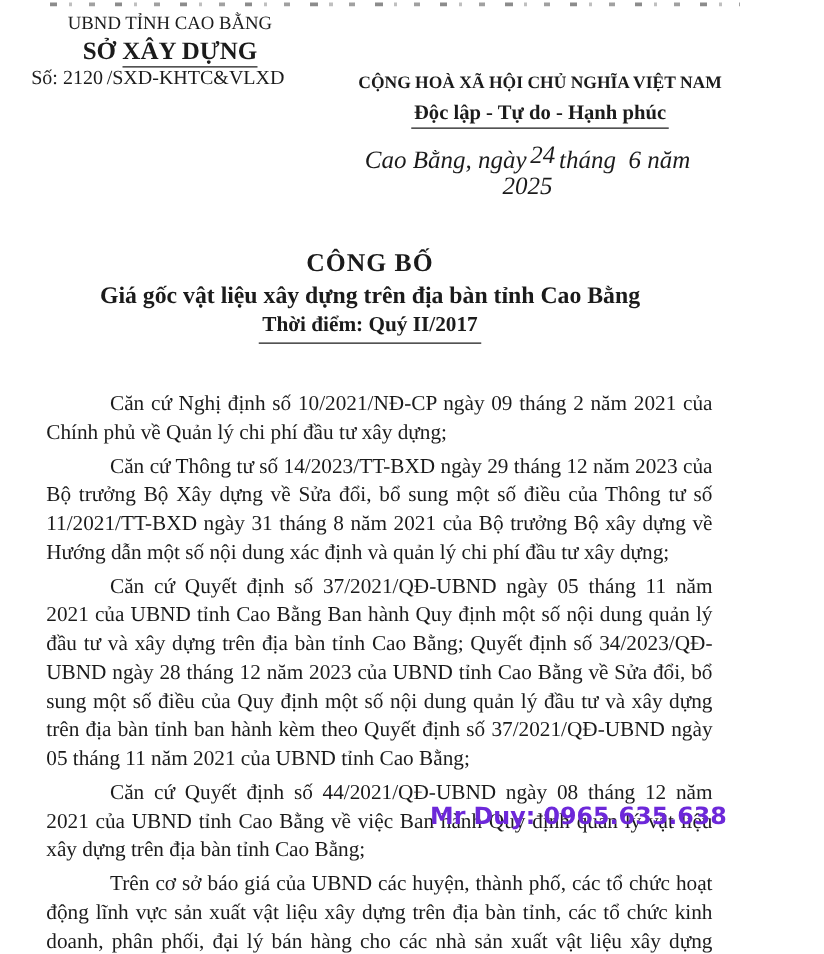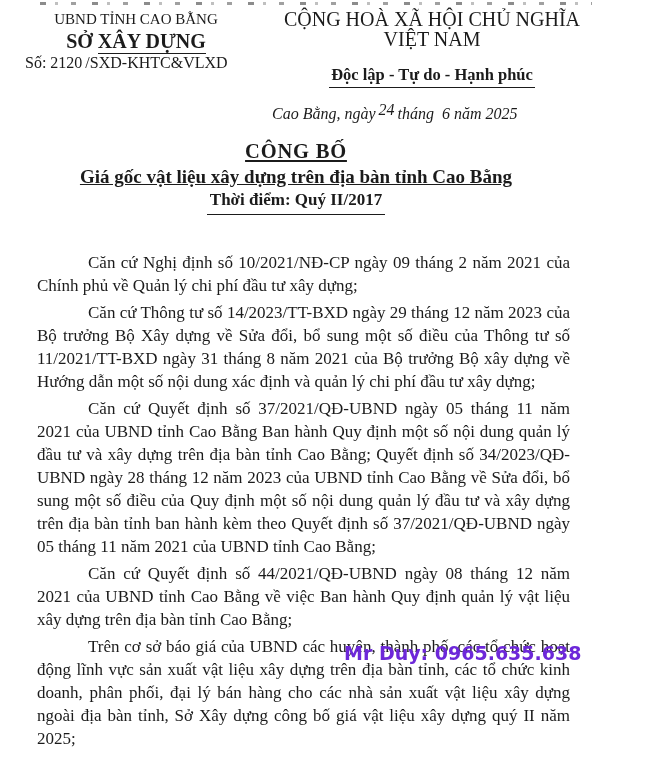--- a/index.html
+++ b/index.html
@@ -23,33 +23,33 @@
   .header { display:flex; padding-top:9px; }
   .h-left  { width:272px; text-align:center; }
   .h-right { flex:1; text-align:center; }
 
   .h-left .line1 { font-size:15px; line-height:20px; }
   .h-left .line2 { font-size:20px; font-weight:bold; line-height:21px; margin-top:2px; }
   .u-part { border-bottom:1.5px solid #1b1b1b; padding-bottom:1px; }
   .doc-number { text-align:left; padding-left:25px; font-size:16px; line-height:21px; margin-top:0; }
   .doc-number .num { margin-right:3px; }
 
-  .h-right .line1 { font-size:20px; font-weight:normal; line-height:20px; }
-  .h-right .line2-wrap { margin-top:15px; line-height:21px; }
+  .h-right .line1 { font-size:14px; font-weight:bold; line-height:20px;margin-top:48px; }
+  .h-right .line2-wrap { margin-top:2px; line-height:21px; }
   .h-right .line2 {
     display:inline-block; font-size:16.5px; font-weight:bold;
     border-bottom:1.5px solid #1b1b1b; padding:0 2px 2px;
   }
   .date-line {
-    font-style:italic; font-size:16px; line-height:21px;
-    margin-top:15px; text-align:left; padding-right:20px;
+    font-style:italic; font-size:20px; line-height:21px;
+    margin-top:15px; text-align:center; padding-right:20px;
   }
   .date-day { position:relative; top:-4px; margin:0 3px; }
 
-  .title-block { text-align:center; margin-top:14px;text-decoration:underline; }
+  .title-block { text-align:center; margin-top:38px; }
   .title-main { font-size:20.5px; font-weight:bold; letter-spacing:.8px; line-height:26px; }
   .title-sub  { font-size:19px; font-weight:bold; line-height:23px; margin-top:1px; }
   .title-period-wrap { line-height:23px; }
   .title-period {
     display:inline-block; font-size:17px; font-weight:bold;
     border-bottom:1.5px solid #1b1b1b; padding:0 3px 3px;
   }
 
   .body-text {
     margin:36px 22px 0 37px;

